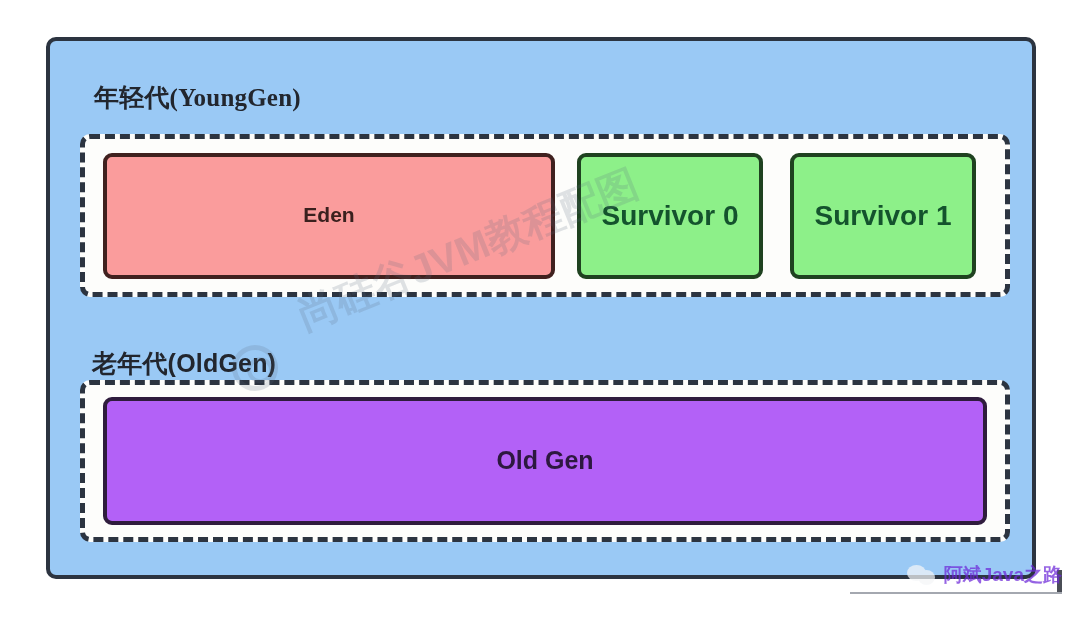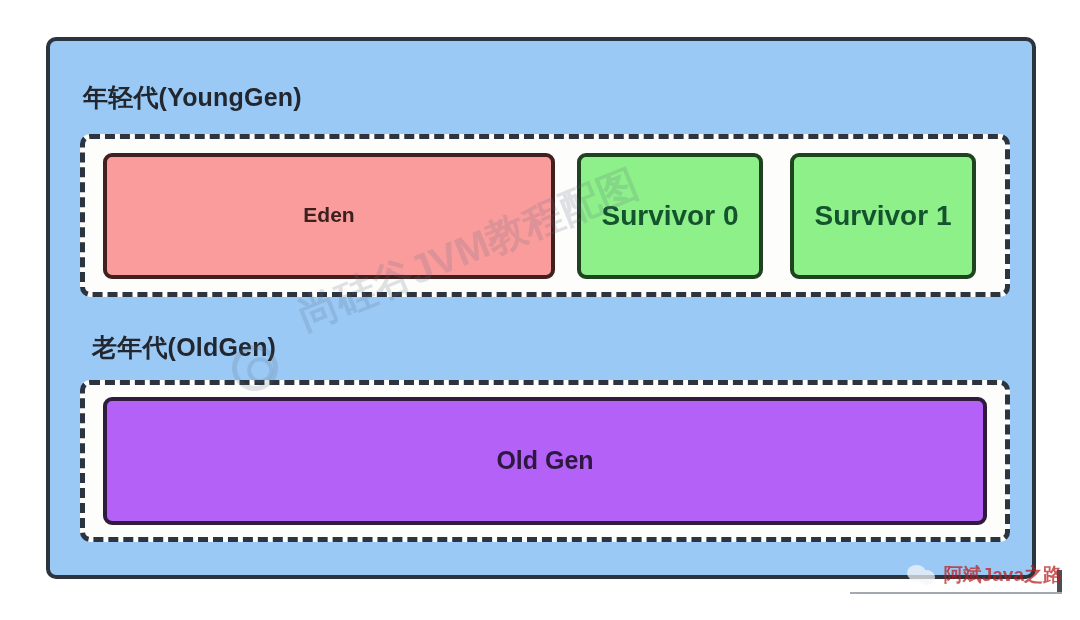--- a/index.html
+++ b/index.html
@@ -25,22 +25,22 @@
   }
 
   .gen-label {
     font-size: 25px;
     font-weight: bold;
     color: #22262e;
     letter-spacing: 0.2px;
     line-height: 1;
   }
 
-  #young-gen-label { position: absolute; left: 33px; top: 44px; }
-  #old-gen-label   { position: absolute; left: 42px; top: 294px; }
+  #young-gen-label { position: absolute; left: 44px; top: 44px; font-family: Liberation Serif, serif; }
+  #old-gen-label   { position: absolute; left: 42px; top: 310px; }
 
   .dashed-region {
     position: absolute;
     background: #fdfdfb;
     border: 5px dashed #2c3440;
     border-radius: 10px;
   }
 
   #young-gen-region {
     left: 30px;
@@ -155,21 +155,21 @@
     position: absolute;
     background: #f4f6f8;
     border-radius: 50%;
   }
   #wechat-icon .bubble-a { left: 0;  top: 1px;  width: 19px; height: 16px; }
   #wechat-icon .bubble-b { left: 11px; top: 6px; width: 17px; height: 15px; }
 
   #brand-text {
     font-size: 19px;
     font-weight: bold;
-    color: #b91c1c;
+    color: #6d28d9;
     white-space: nowrap;
   }
 
   #footer-rule {
     position: absolute;
     right: 18px;
     bottom: 26px;
     width: 212px;
     height: 2px;
     background: #5a6170;

